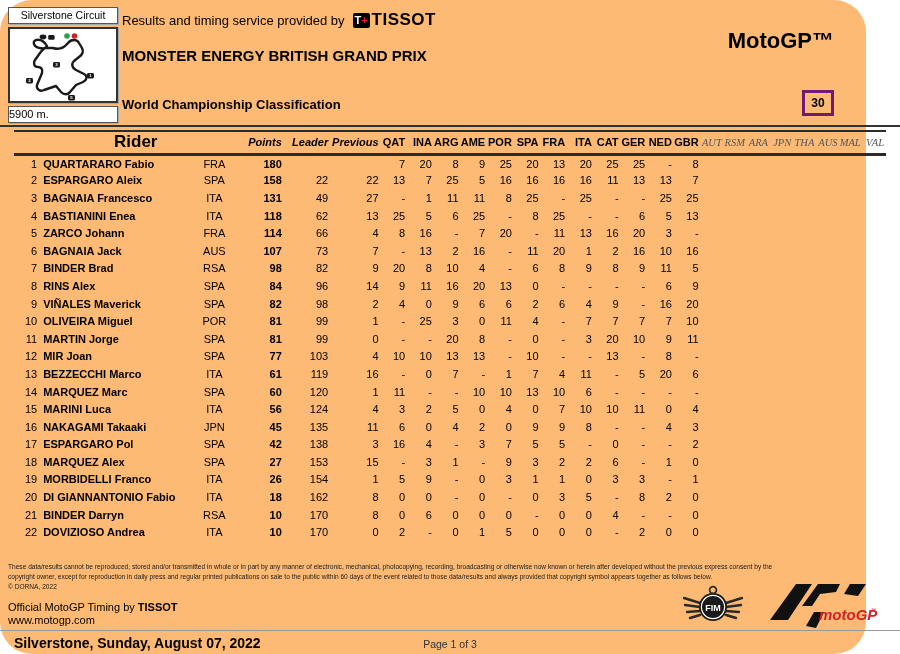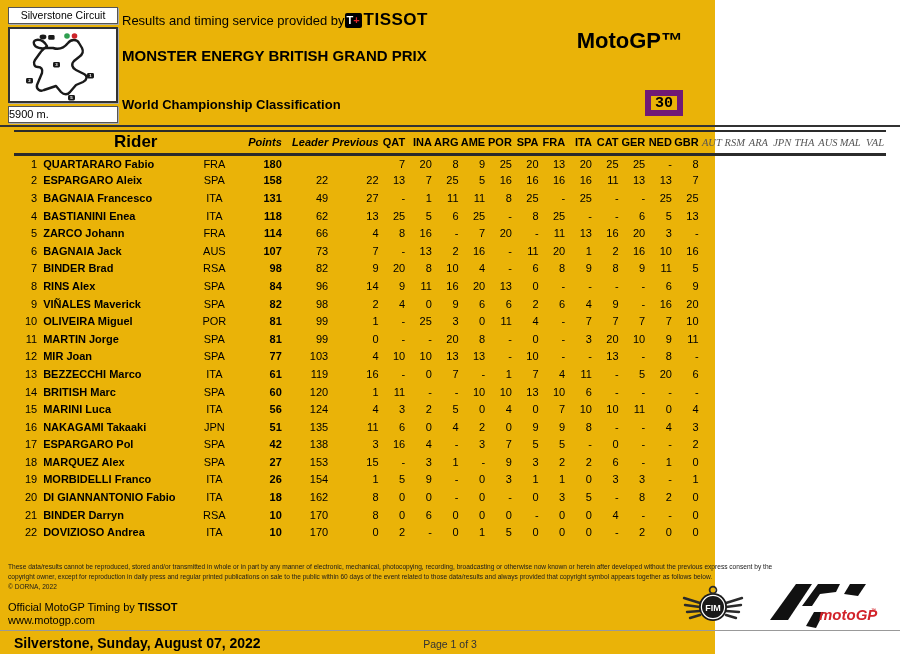--- a/index.html
+++ b/index.html
@@ -1,35 +1,35 @@
 <!DOCTYPE html>
 <html><head>
 <meta charset="utf-8">
 <style>
   * { margin:0; padding:0; box-sizing:border-box; }
   html,body { width:900px; height:654px; background:#fff; font-family:"Liberation Sans", sans-serif; color:#000; overflow:hidden; }
-  .page { position:relative; width:715px; height:654px; background:#eab308; }
+  .page { position:relative; width:866px; height:654px; background:#fdba74;border-radius:32px; }
 
   
   .circuit-panel { position:absolute; left:8px; top:7px; width:110px; }
   .circuit-title-box { border:1px solid #555; box-shadow:1px 1px 0 #aaa; font-size:10.5px; text-align:center; padding:1px 0 2px; background:#fff; }
   .circuit-map-box { border:2px solid #333; box-shadow:1px 1px 0 #aaa; height:76px; margin-top:3px; background:#fff; }
   .circuit-map-box svg { width:100%; height:100%; display:block; }
   .circuit-length-box { border:1px solid #555; box-shadow:1px 1px 0 #aaa; font-size:11px; padding:1px 0 2px; margin-top:3px; background:#fff; }
 
-  .service-line { position:absolute; left:122px; top:10px; font-size:13px; display:flex; align-items:center; }
+  .service-line { position:absolute; left:122px; top:10px; font-size:13px; display:flex; align-items:center; gap:8px; }
   .tissot-logo { display:inline-flex; align-items:center; gap:2px; }
   .tissot-mark { width:17px; height:15px; background:#000; color:#fff; font-weight:bold; font-size:11px; display:inline-flex; align-items:center; justify-content:center; border-radius:2px; letter-spacing:0; }
   .tissot-mark .plus { color:#e0262c; font-weight:bold; }
   .tissot-word { font-weight:bold; font-size:17px; letter-spacing:0.5px; }
 
   .event-title { position:absolute; left:122px; top:47px; font-weight:bold; font-size:15px; }
   .report-title { position:absolute; left:122px; top:97px; font-weight:bold; font-size:13px; }
   .class-title { position:absolute; right:32px; top:28px; font-weight:bold; font-size:22px; }
-  .session-box { position:absolute; right:32px; top:90px; border:6px solid #701a75; min-width:32px; height:26px; font-weight:bold; font-size:15px; display:flex; align-items:center; justify-content:center; padding:0 4px;font-family:Liberation Mono, monospace; }
+  .session-box { position:absolute; right:32px; top:90px; border:3px solid #701a75; min-width:32px; height:26px; font-weight:bold; font-size:12px; display:flex; align-items:center; justify-content:center; padding:0 4px; }
   .header-rule { position:absolute; left:0; top:125px; width:900px; height:2px; background:#333; }
 
   
   .standings { position:absolute; left:14px; top:130px; width:872px; border-collapse:collapse; table-layout:fixed; }
   .standings thead tr { border-top:2px solid #2b2b2b; border-bottom:3px solid #2b2b2b; height:23px; }
   .standings th { vertical-align:middle; white-space:nowrap; overflow:hidden; }
   .h-rider { text-align:center; font-size:17px; font-weight:bold; padding-left:22px; }
   .h-it { font-style:italic; font-weight:bold; font-size:11px; text-align:right; padding-right:2px; }
   .h-race { font-weight:bold; font-size:11px; text-align:right; padding-right:2px; }
   .h-future { font-weight:normal; font-style:italic; font-size:10.5px; color:#555; text-align:right; padding-right:2px;font-family:Liberation Serif, serif; }
@@ -494,21 +494,21 @@
           <td class="num"></td>
           <td class="num"></td>
           <td class="num"></td>
           <td class="num"></td>
           <td class="num"></td>
           <td class="num"></td>
           <td class="num"></td>
         </tr>
         <tr>
           <td class="pos">14</td>
-          <td class="name">BRITISH Marc</td>
+          <td class="name">MARQUEZ Marc</td>
           <td class="nation">SPA</td>
           <td class="points">60</td>
           <td class="num">120</td>
           <td class="num">1</td>
           <td class="num">11</td>
           <td class="num">-</td>
           <td class="num">-</td>
           <td class="num">10</td>
           <td class="num">10</td>
           <td class="num">13</td>
@@ -552,21 +552,21 @@
           <td class="num"></td>
           <td class="num"></td>
           <td class="num"></td>
           <td class="num"></td>
           <td class="num"></td>
         </tr>
         <tr>
           <td class="pos">16</td>
           <td class="name">NAKAGAMI Takaaki</td>
           <td class="nation">JPN</td>
-          <td class="points">51</td>
+          <td class="points">45</td>
           <td class="num">135</td>
           <td class="num">11</td>
           <td class="num">6</td>
           <td class="num">0</td>
           <td class="num">4</td>
           <td class="num">2</td>
           <td class="num">0</td>
           <td class="num">9</td>
           <td class="num">9</td>
           <td class="num">8</td>

